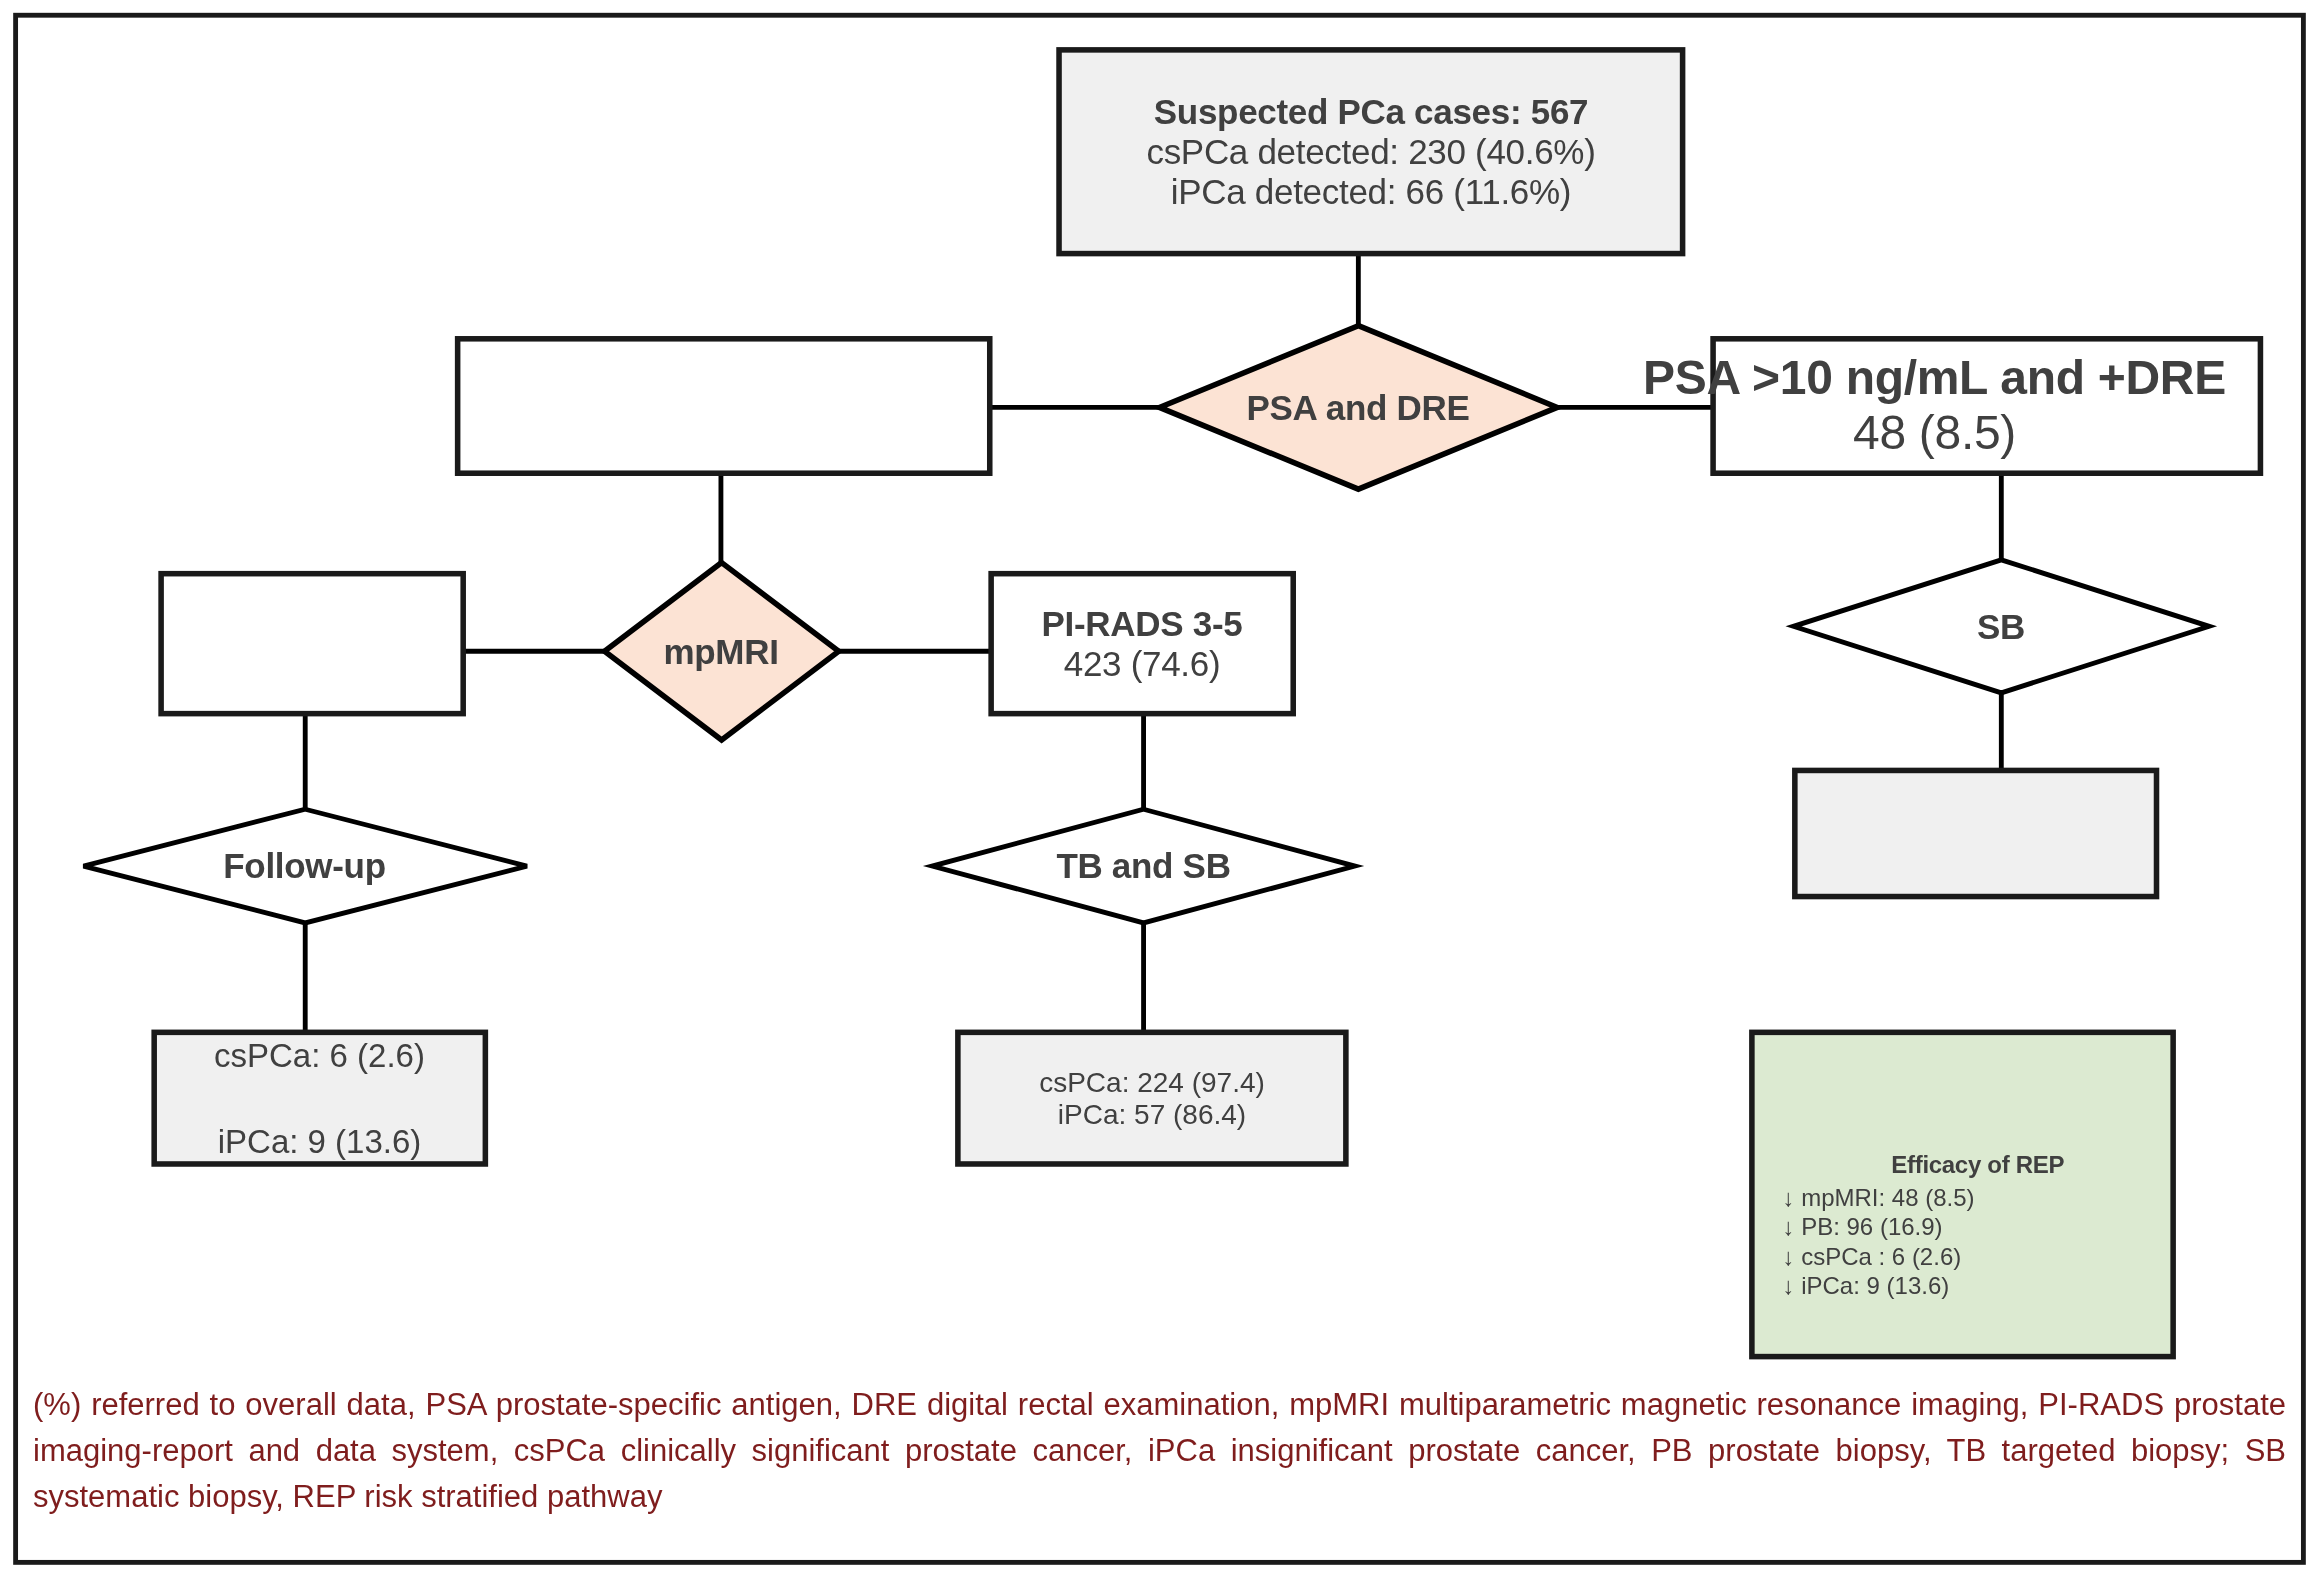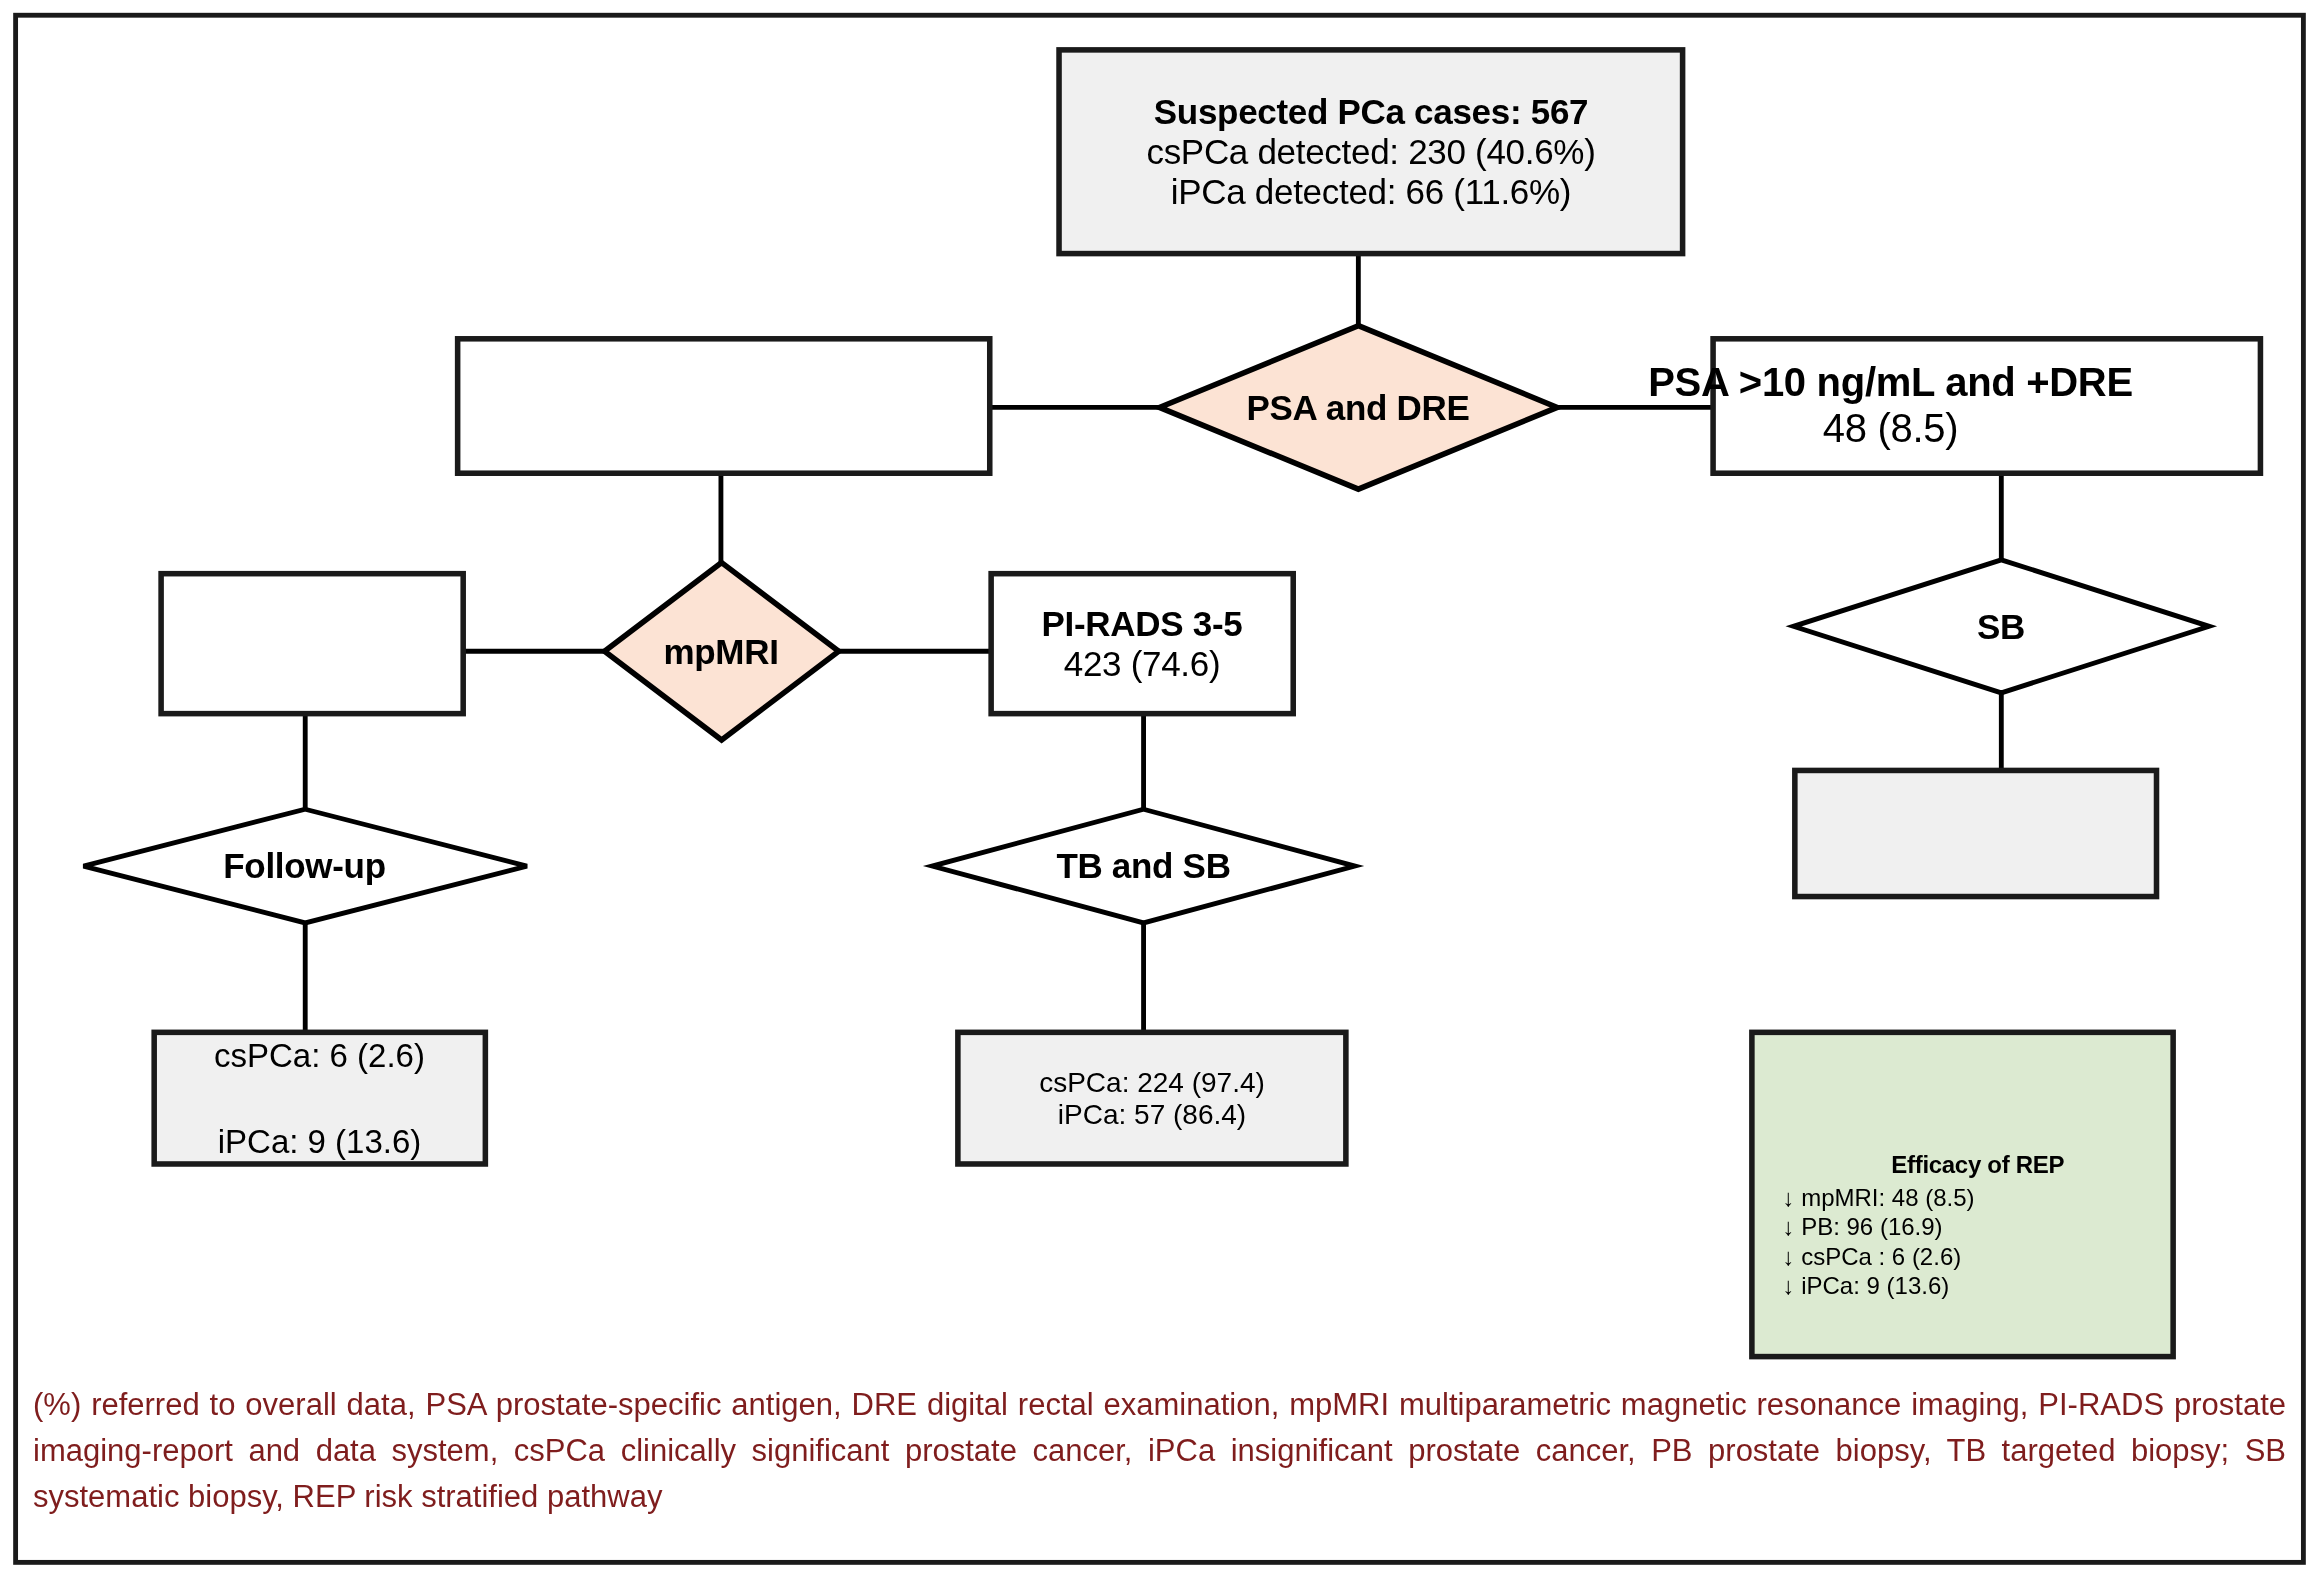--- a/index.html
+++ b/index.html
@@ -28,21 +28,21 @@
   }
   .node-label {
     position: absolute;
     display: flex;
     flex-direction: column;
     align-items: center;
     justify-content: center;
     text-align: right;
     pointer-events: none;
     line-height: 1.14;
-    color: #000000;
+    color: #404040;
   }
   .ln { display: block; white-space: nowrap; }
   .bold { font-weight: bold; }
   .cond { font-stretch: condensed; letter-spacing: -0.3px; }
   .caption {
     position: absolute;
     left: 33px;
     top: 1382px;
     width: 2253px;
     font-size: 31px;
@@ -125,21 +125,21 @@
     <span class="ln bold cond">Suspected PCa cases: 567</span>
     <span class="ln cond">csPCa detected: 230 (40.6%)</span>
     <span class="ln cond">iPCa detected: 66 (11.6%)</span>
   </div>
 
   <div class="node-label" style="left:1159px; top:326px; width:398px; height:164px; font-size:35px;">
     <span class="ln bold cond">PSA and DRE</span>
   </div>
 
 
-  <div class="node-label" style="left:1617px; top:339px; width:547px; height:134px; font-size:40px;">
+  <div class="node-label" style="left:1661px; top:339px; width:547px; height:134px; font-size:48px;">
     <span class="ln bold cond">PSA &gt;10 ng/mL and +DRE</span>
     <span class="ln cond">48 (8.5)</span>
   </div>
 
   <div class="node-label" style="left:604px; top:563px; width:234px; height:177px; font-size:35px;">
     <span class="ln bold cond">mpMRI</span>
   </div>
 
 
   <div class="node-label" style="left:991px; top:574px; width:302px; height:140px; font-size:35px;">

